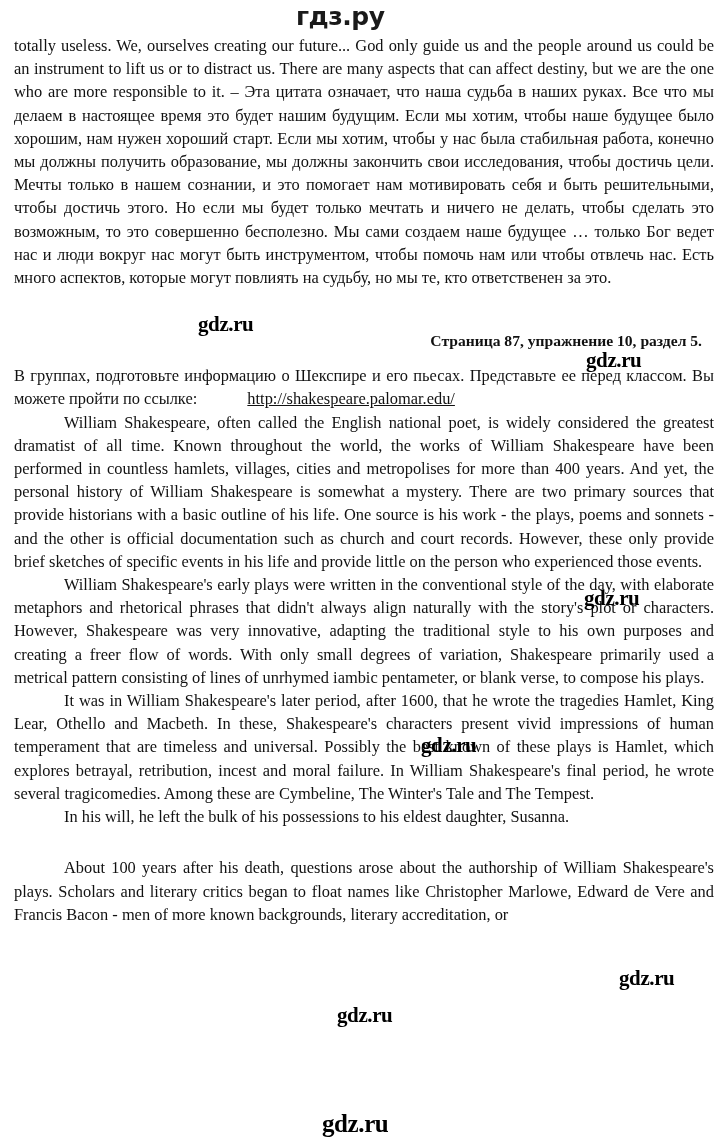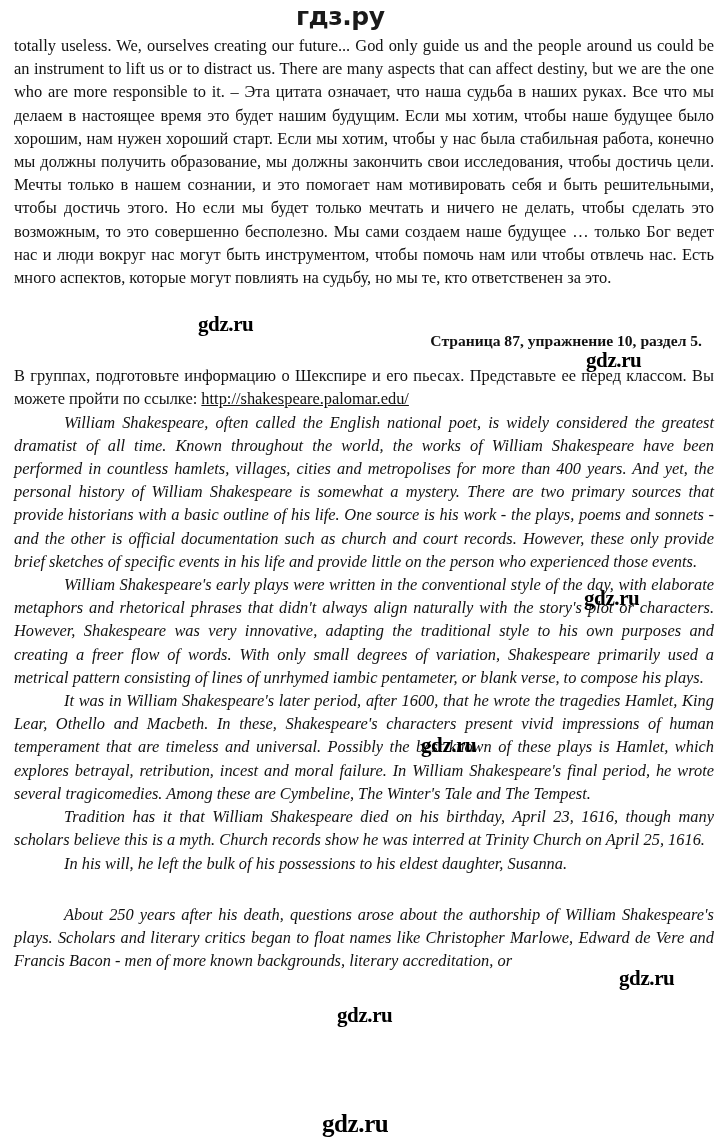--- a/index.html
+++ b/index.html
@@ -45,33 +45,33 @@
   p.para {
     margin: 0;
     font-size: 16.4px;
     line-height: 23.2px;
     text-align: justify;
     text-justify: inter-word;
     hyphens: none;
   }
   p.indent {
     text-indent: 50px;
-    font-style: italic;
   }
   .heading-ru {
     margin: 12px;
     font-size: 15.6px;
     line-height: 23px;
     font-weight: bold;
     text-align: right;
   }
   .spacer-lg { height: 28px; }
   a.link {
     color: #111111;
     text-decoration: underline;
+    margin-left: 46px;
   }
   .section-label {
     margin: 0;
     font-size: 16.4px;
     line-height: 23.2px;
     text-align: left;
   }
 
   
   .wm {
@@ -107,28 +107,27 @@
     <p class="heading-ru">Страница 87, упражнение 10, раздел 5.</p>
 
     <p class="para"><span>В группах, подготовьте информацию о Шекспире и его пьесах. Представьте ее перед классом. Вы можете пройти по ссылке: </span><a class="link" href="#">http://shakespeare.palomar.edu/</a></p>
 
     <p class="para indent">William Shakespeare, often called the English national poet, is widely considered the greatest dramatist of all time. Known throughout the world, the works of William Shakespeare have been performed in countless hamlets, villages, cities and metropolises for more than 400 years. And yet, the personal history of William Shakespeare is somewhat a mystery. There are two primary sources that provide historians with a basic outline of his life. One source is his work - the plays, poems and sonnets - and the other is official documentation such as church and court records. However, these only provide brief sketches of specific events in his life and provide little on the person who experienced those events.</p>
 
     <p class="para indent">William Shakespeare's early plays were written in the conventional style of the day, with elaborate metaphors and rhetorical phrases that didn't always align naturally with the story's plot or characters. However, Shakespeare was very innovative, adapting the traditional style to his own purposes and creating a freer flow of words. With only small degrees of variation, Shakespeare primarily used a metrical pattern consisting of lines of unrhymed iambic pentameter, or blank verse, to compose his plays.</p>
 
     <p class="para indent">It was in William Shakespeare's later period, after 1600, that he wrote the tragedies Hamlet, King  Lear, Othello and Macbeth.  In these, Shakespeare's characters present vivid impressions of human temperament that are timeless and universal. Possibly the best known of these plays is Hamlet, which explores betrayal, retribution, incest and moral failure.  In William Shakespeare's final period, he wrote several tragicomedies.  Among these are Cymbeline, The Winter's Tale and The Tempest.</p>
 
-    <p class="para indent">Tradition has it that William Shakespeare died on his birthday, April 23, 1616, though many scholars believe this is a myth. Church records show he was interred at Trinity Church on April 25, 1616.</p>
 
     <p class="para indent">In his will, he left the bulk of his possessions to his eldest daughter, Susanna.</p>
 
     <div class="spacer-lg"></div>
 
 
-    <p class="para indent">About 250 years after his death, questions arose about the authorship of William Shakespeare's plays. Scholars and literary critics began to float names like Christopher Marlowe, Edward de Vere and Francis Bacon - men of more known backgrounds, literary accreditation, or</p>
+    <p class="para indent">About 100 years after his death, questions arose about the authorship of William Shakespeare's plays. Scholars and literary critics began to float names like Christopher Marlowe, Edward de Vere and Francis Bacon - men of more known backgrounds, literary accreditation, or</p>
 
   </div>
 
   <div class="wm wm-1">gdz.ru</div>
   <div class="wm wm-2">gdz.ru</div>
   <div class="wm wm-3">gdz.ru</div>
   <div class="wm wm-4">gdz.ru</div>
   <div class="wm wm-5">gdz.ru</div>
   <div class="wm wm-6">gdz.ru</div>
   <div class="wm wm-7">gdz.ru</div>

